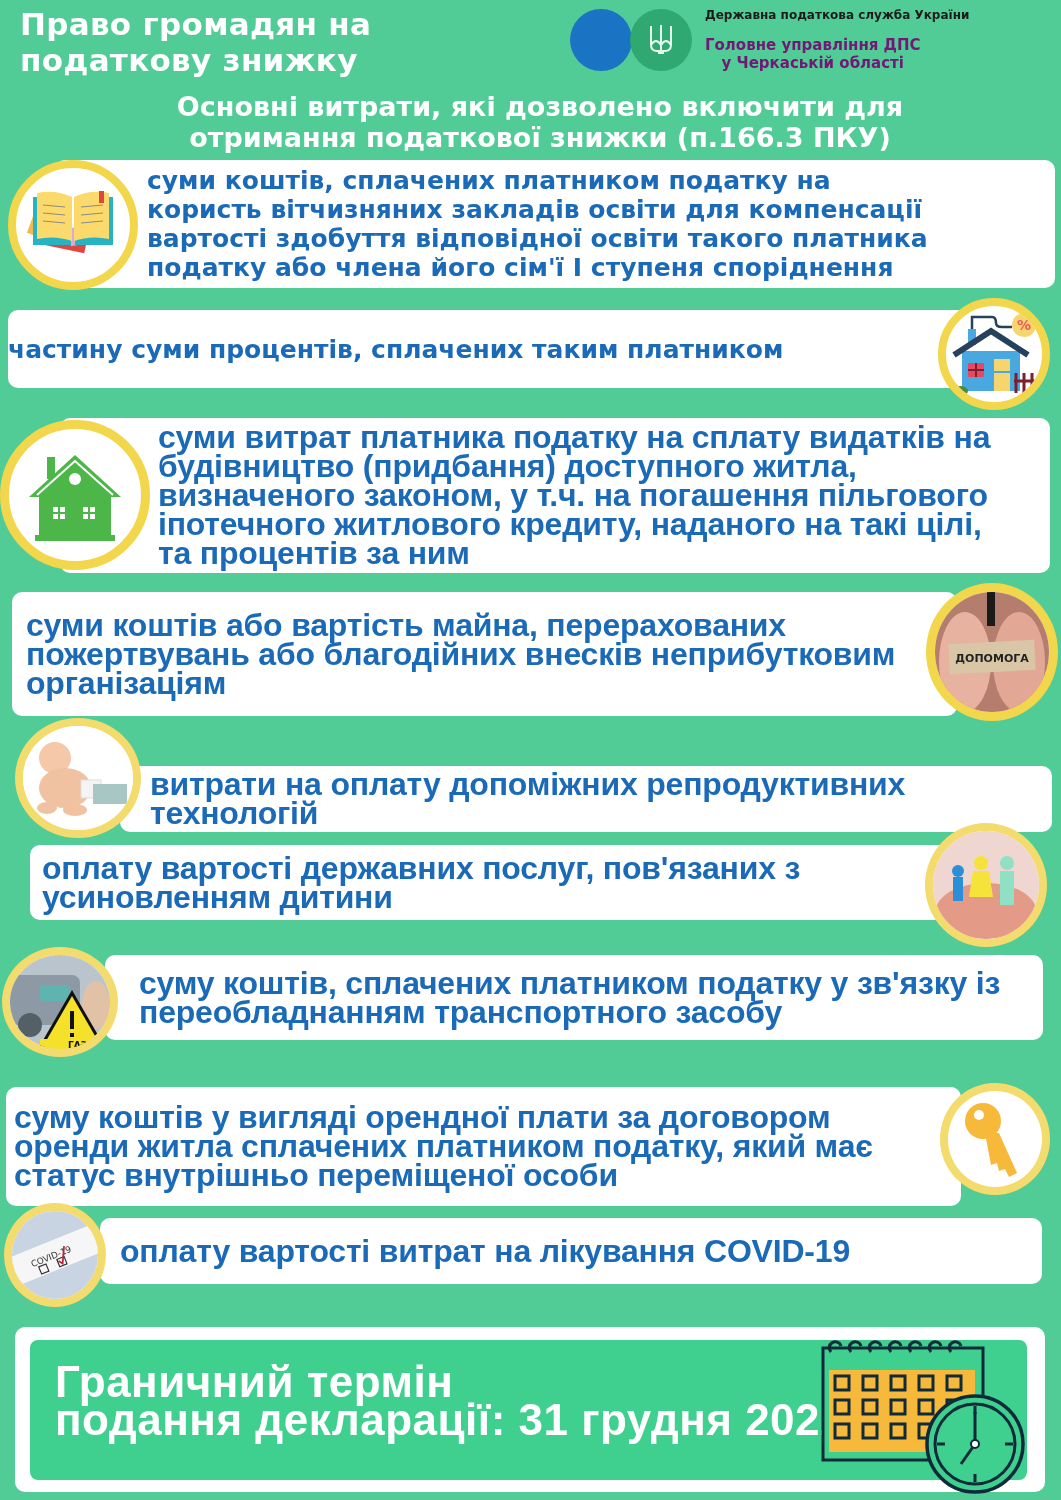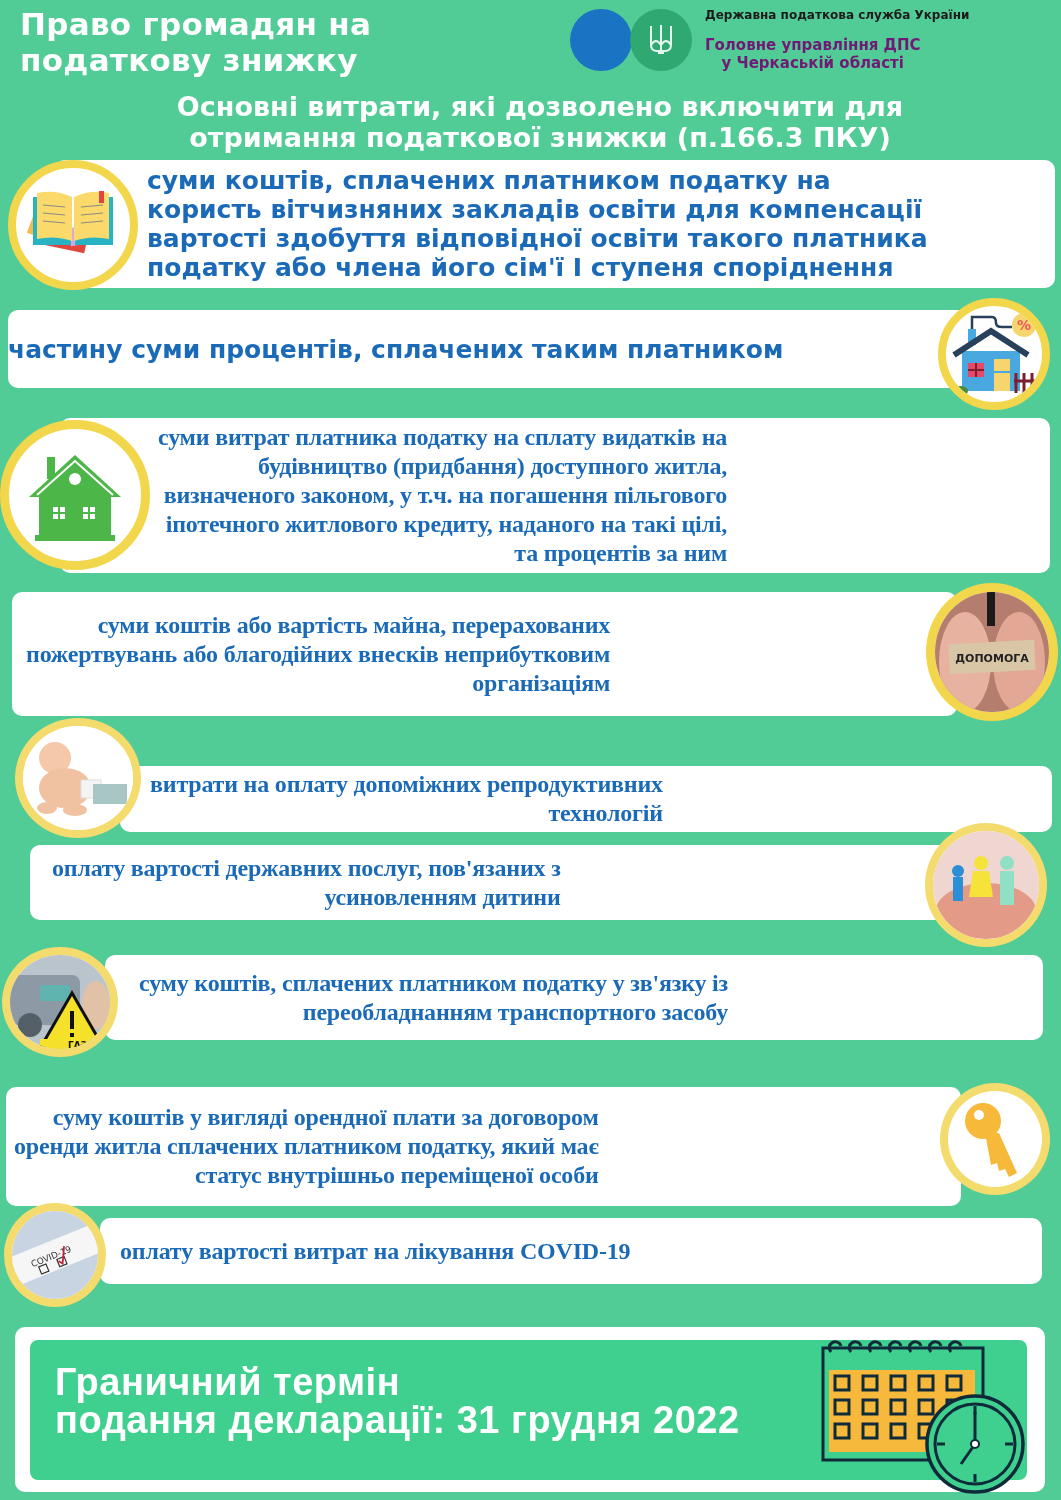--- a/index.html
+++ b/index.html
@@ -27,34 +27,34 @@
     color: #ffffff; font-weight: bold; font-size: 27px; line-height: 31px;
     text-align: center;
   }
 
   
   .card {
     position: absolute; background: #ffffff; border-radius: 10px;
     color: #1a6ab8; font-weight: bold; font-size: 25px; line-height: 29px;
     display: flex; align-items: center;
   }
-  .card.condensed { font-family: Liberation Serif, serif; font-size: 24px; line-height: 29px; letter-spacing: -0.2px; text-align: right; }
+  .card.condensed { font-family: Liberation Sans, sans-serif; font-size: 32px; line-height: 29px; letter-spacing: -0.2px; }
   .badge {
     position: absolute; border-radius: 50%; background: #ffffff;
     border: 8px solid #f2d64b; overflow: hidden;
     display: flex; align-items: center; justify-content: center;
   }
   .badge.pale { border-color: #f3dc6d; }
 
   
   .deadline-outer { left: 15px; top: 1327px; width: 1030px; height: 165px; background: #ffffff; border-radius: 10px; }
   .deadline-inner { left: 30px; top: 1340px; width: 997px; height: 140px; background: #3fcf8e; border-radius: 8px; }
   .deadline-text {
     left: 55px; top: 1363px; color: #ffffff; font-family: "Liberation Sans", sans-serif;
-    font-weight: bold; font-size: 38px; line-height: 38px; letter-spacing: 0.5px;
+    font-weight: bold; font-size: 44px; line-height: 38px; letter-spacing: 0.5px;
   }
 </style>
 </head>
 <body>
 
 <div class="abs main-title">
   <div>Право громадян на</div>
   <div>податкову знижку</div>
 </div>
 
@@ -196,21 +196,21 @@
     <rect width="110" height="104" fill="#ffffff"></rect>
     <circle cx="32" cy="32" r="16" fill="#f4c8a8"></circle>
     <ellipse cx="42" cy="62" rx="26" ry="20" fill="#f1c2a1"></ellipse>
     <rect x="58" y="54" width="20" height="18" fill="#f4f4f4" stroke="#ddd"></rect>
     <rect x="70" y="58" width="34" height="20" fill="#a8c6c4"></rect>
     <ellipse cx="24" cy="82" rx="10" ry="6" fill="#f1c2a1"></ellipse>
     <ellipse cx="52" cy="84" rx="12" ry="6" fill="#f1c2a1"></ellipse>
   </svg>
 </div>
 
-<div class="card condensed" style="left:30px; top:845px; width:925px; height:75px; padding-left:22px;">
+<div class="card condensed" style="left:30px; top:845px; width:925px; height:75px; padding-left:12px;">
   <div>
     <div>оплату вартості державних послуг, пов'язаних з</div>
     <div>усиновленням дитини</div>
   </div>
 </div>
 <div class="badge pale" style="left:925px; top:823px; width:122px; height:124px;">
   <svg width="106" height="108" viewBox="0 0 106 108">
     <rect width="106" height="108" fill="#f0d6d0"></rect>
     <ellipse cx="53" cy="80" rx="50" ry="28" fill="#e39a86"></ellipse>
     <g>

